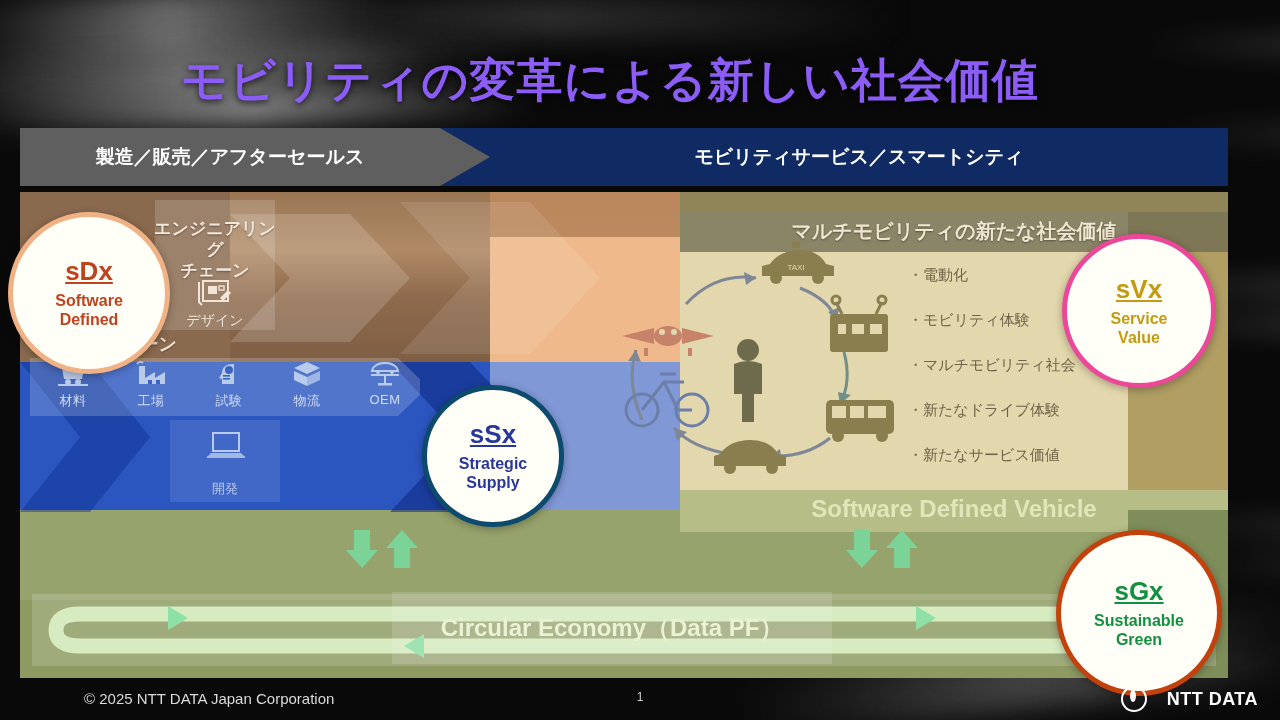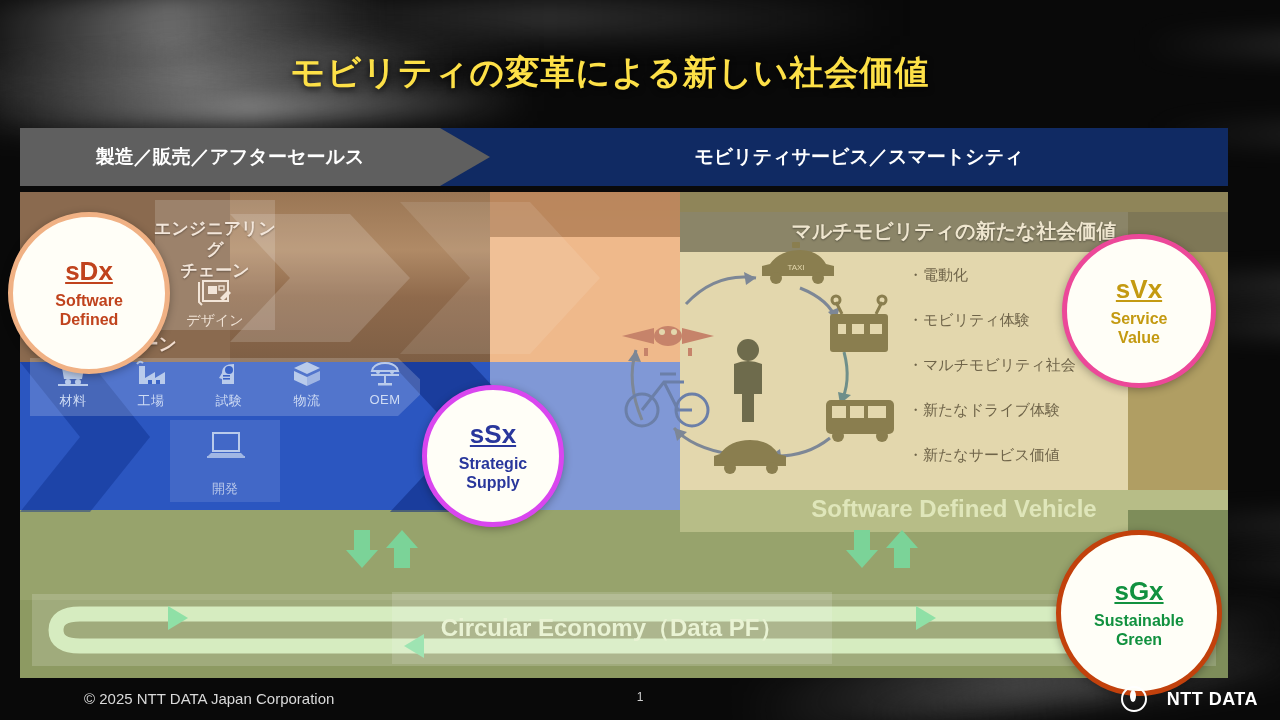--- a/index.html
+++ b/index.html
@@ -24,21 +24,21 @@
   .bg .s8{left:1130px;top:280px;width:220px;height:14px;background:linear-gradient(90deg,rgba(255,255,255,0),rgba(200,200,200,.4));}
   .bg .s9{left:1160px;top:320px;width:180px;height:9px;background:linear-gradient(90deg,rgba(255,255,255,0),rgba(235,235,235,.5));}
   .bg .s10{left:1150px;top:520px;width:200px;height:12px;background:linear-gradient(90deg,rgba(255,255,255,0),rgba(190,190,190,.38));}
   .bg .s11{left:1190px;top:560px;width:150px;height:8px;background:linear-gradient(90deg,rgba(255,255,255,0),rgba(215,215,215,.42));}
   .bg .s12{left:740px;top:640px;width:560px;height:60px;background:linear-gradient(100deg,rgba(30,30,30,0),rgba(95,95,95,.6),rgba(20,20,20,0));transform:rotate(-9deg);}
   .bg .s13{left:860px;top:676px;width:460px;height:26px;background:linear-gradient(100deg,rgba(20,20,20,0),rgba(120,120,120,.45),rgba(10,10,10,0));transform:rotate(-7deg);}
 
   
   .title{
     position:absolute;left:0;top:50px;width:1220px;text-align:center;
-    color:#fde047;font-size:34px;font-weight:700;letter-spacing:1px;
+    color:#8b5cf6;font-size:46px;font-weight:700;letter-spacing:1px;
     text-shadow:0 2px 6px rgba(0,0,0,.75);
   }
 
   
   .banner{position:absolute;left:20px;top:128px;width:1208px;height:58px;}
   .banner .right{position:absolute;inset:0;background:#102a63;}
   .banner .left{
     position:absolute;left:0;top:0;width:470px;height:58px;background:#5f5f5f;
     clip-path:polygon(0 0, 420px 0, 470px 50%, 420px 100%, 0 100%);
   }
@@ -107,21 +107,21 @@
 
   .vup{position:absolute;}
 
   
   .kc{position:absolute;border-radius:50%;background:#fffef7;display:flex;flex-direction:column;align-items:center;justify-content:center;text-align:center;box-shadow:0 2px 9px rgba(0,0,0,.3);}
   .kc .code{font-size:26px;font-weight:700;text-decoration:underline;line-height:1.1;margin-bottom:5px;}
   .kc .sub{font-size:16px;font-weight:700;line-height:1.2;}
 
   #kc-sdx{left:8px;top:212px;width:152px;height:152px;border:5px solid #f0b184;}
   #kc-sdx .code,#kc-sdx .sub{color:#c0431d;}
-  #kc-ssx{left:422px;top:385px;width:132px;height:132px;border:5px solid #d946ef;}
+  #kc-ssx{left:422px;top:385px;width:132px;height:132px;border:5px solid #0c4a6e;}
   #kc-ssx .code,#kc-ssx .sub{color:#29379c;}
   #kc-svx{left:1062px;top:234px;width:144px;height:144px;border:5px solid #ec4899;}
   #kc-svx .code,#kc-svx .sub{color:#c49a11;}
   #kc-sgx{left:1056px;top:530px;width:156px;height:156px;border:5px solid #c2410c;}
   #kc-sgx .code,#kc-sgx .sub{color:#11913f;}
 
   
   .footer{position:absolute;left:0;bottom:0;width:1280px;height:42px;}
   .copy{position:absolute;left:84px;top:12px;color:#d9d9d9;font-size:15px;}
   .pageno{position:absolute;left:0;top:12px;width:1280px;text-align:center;color:#d2d2d2;font-size:12px;}

